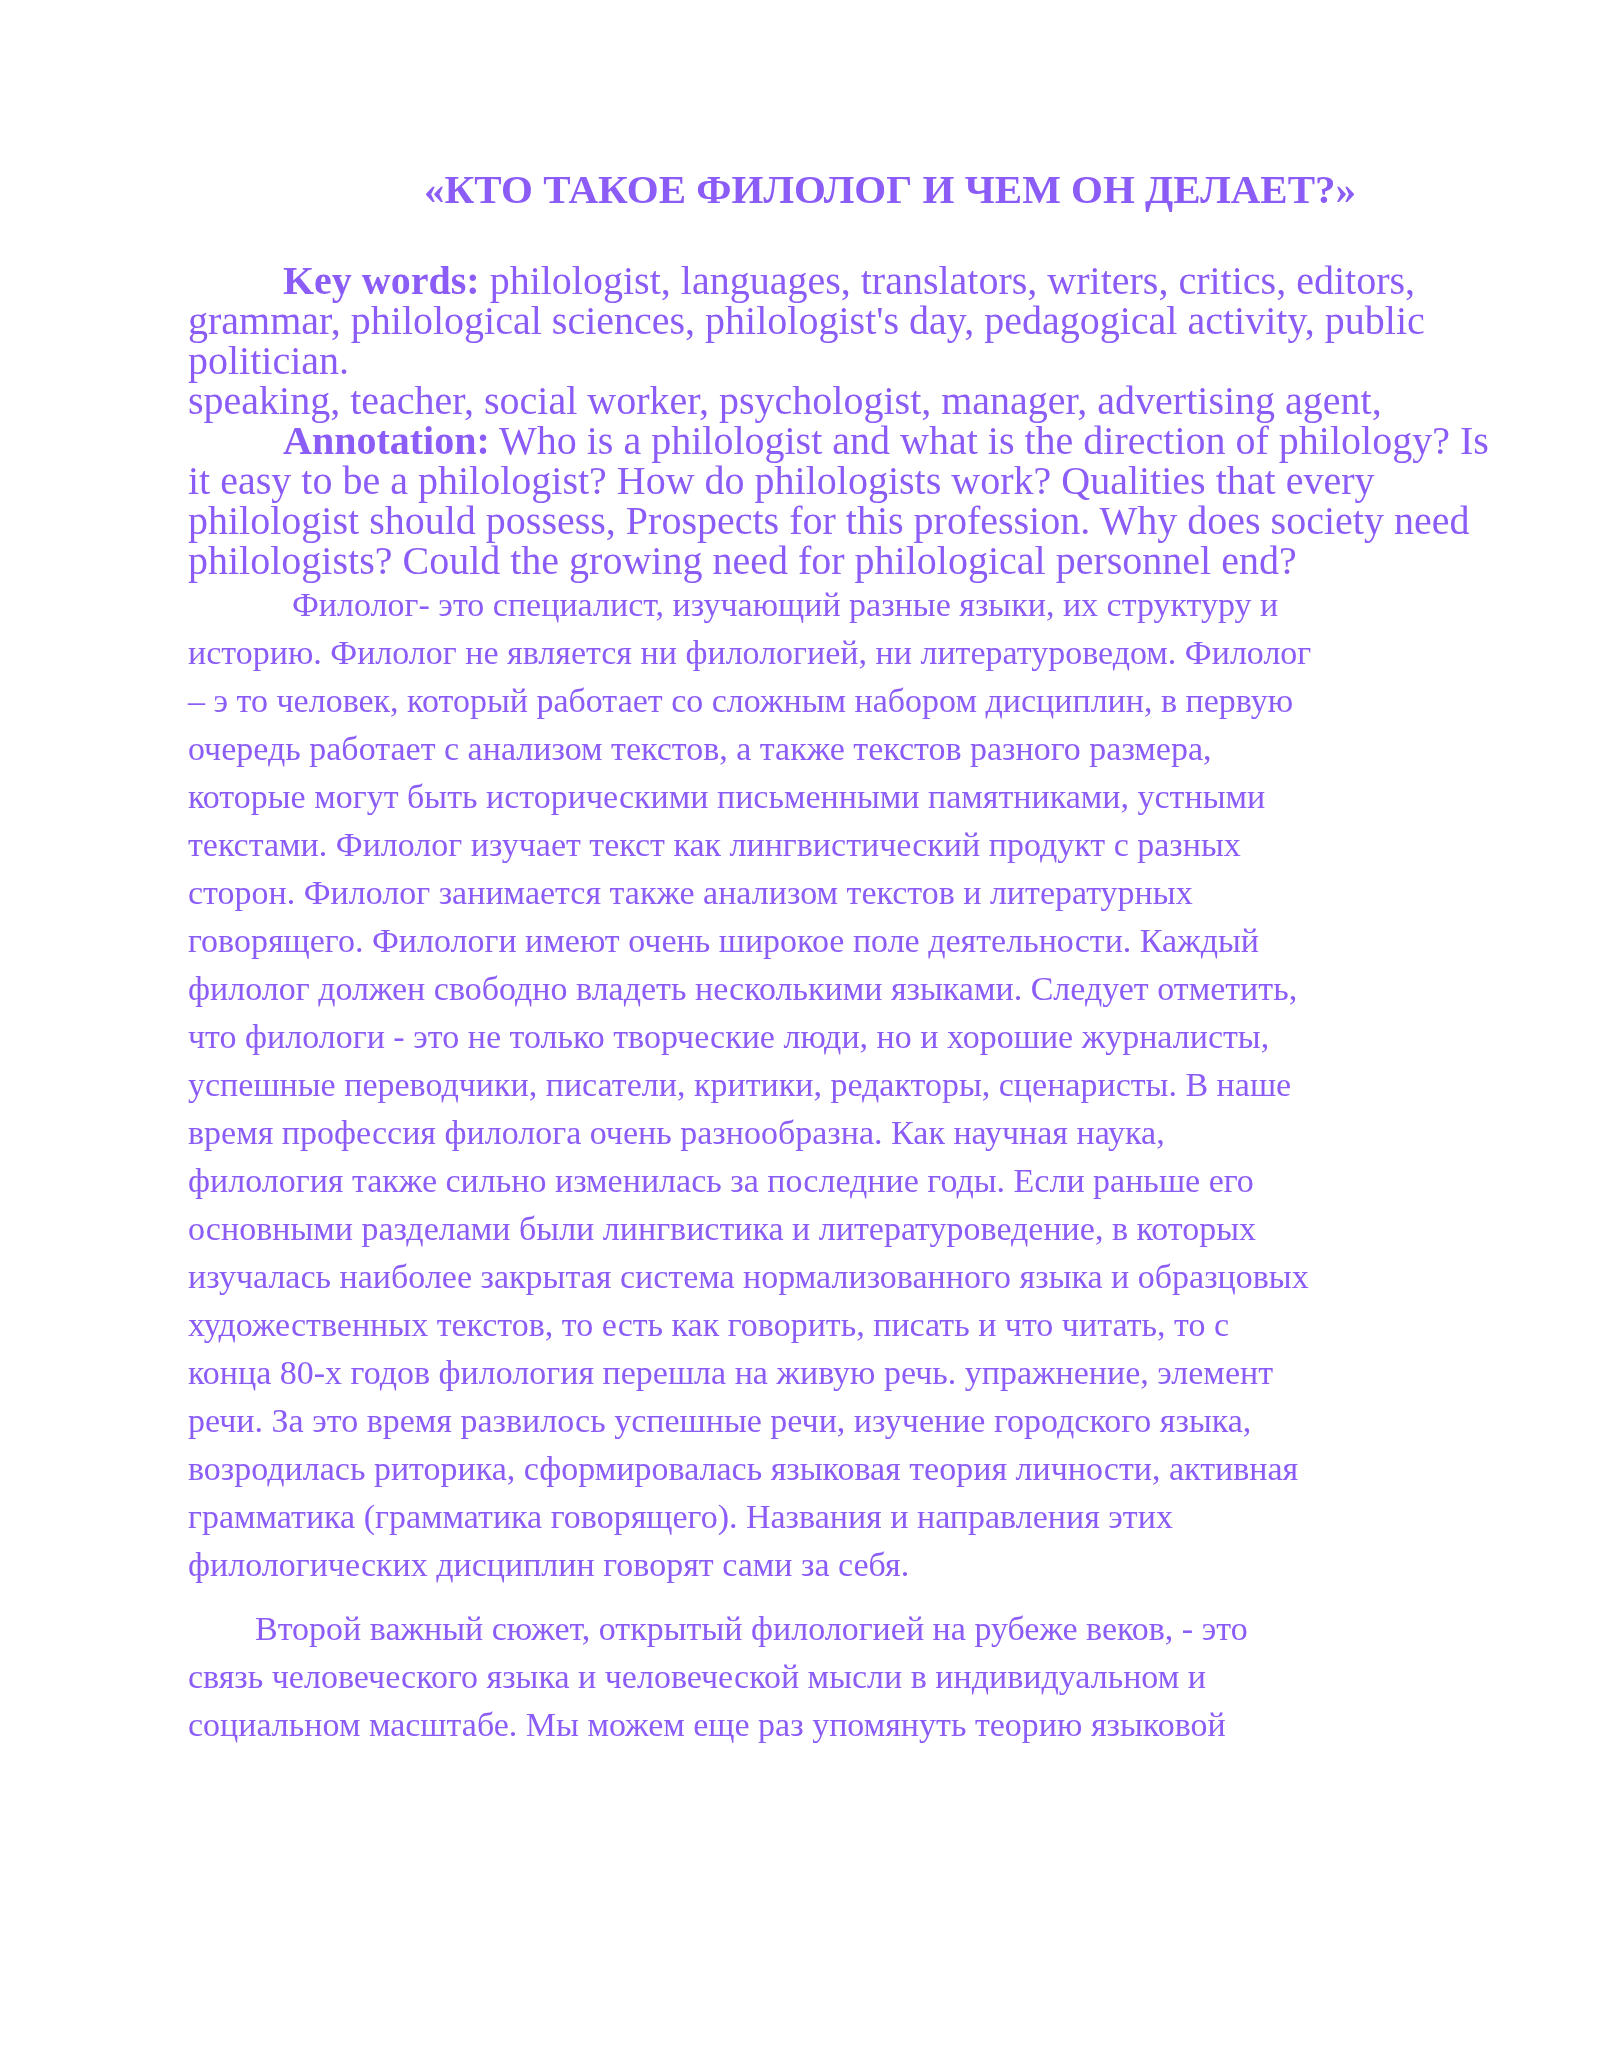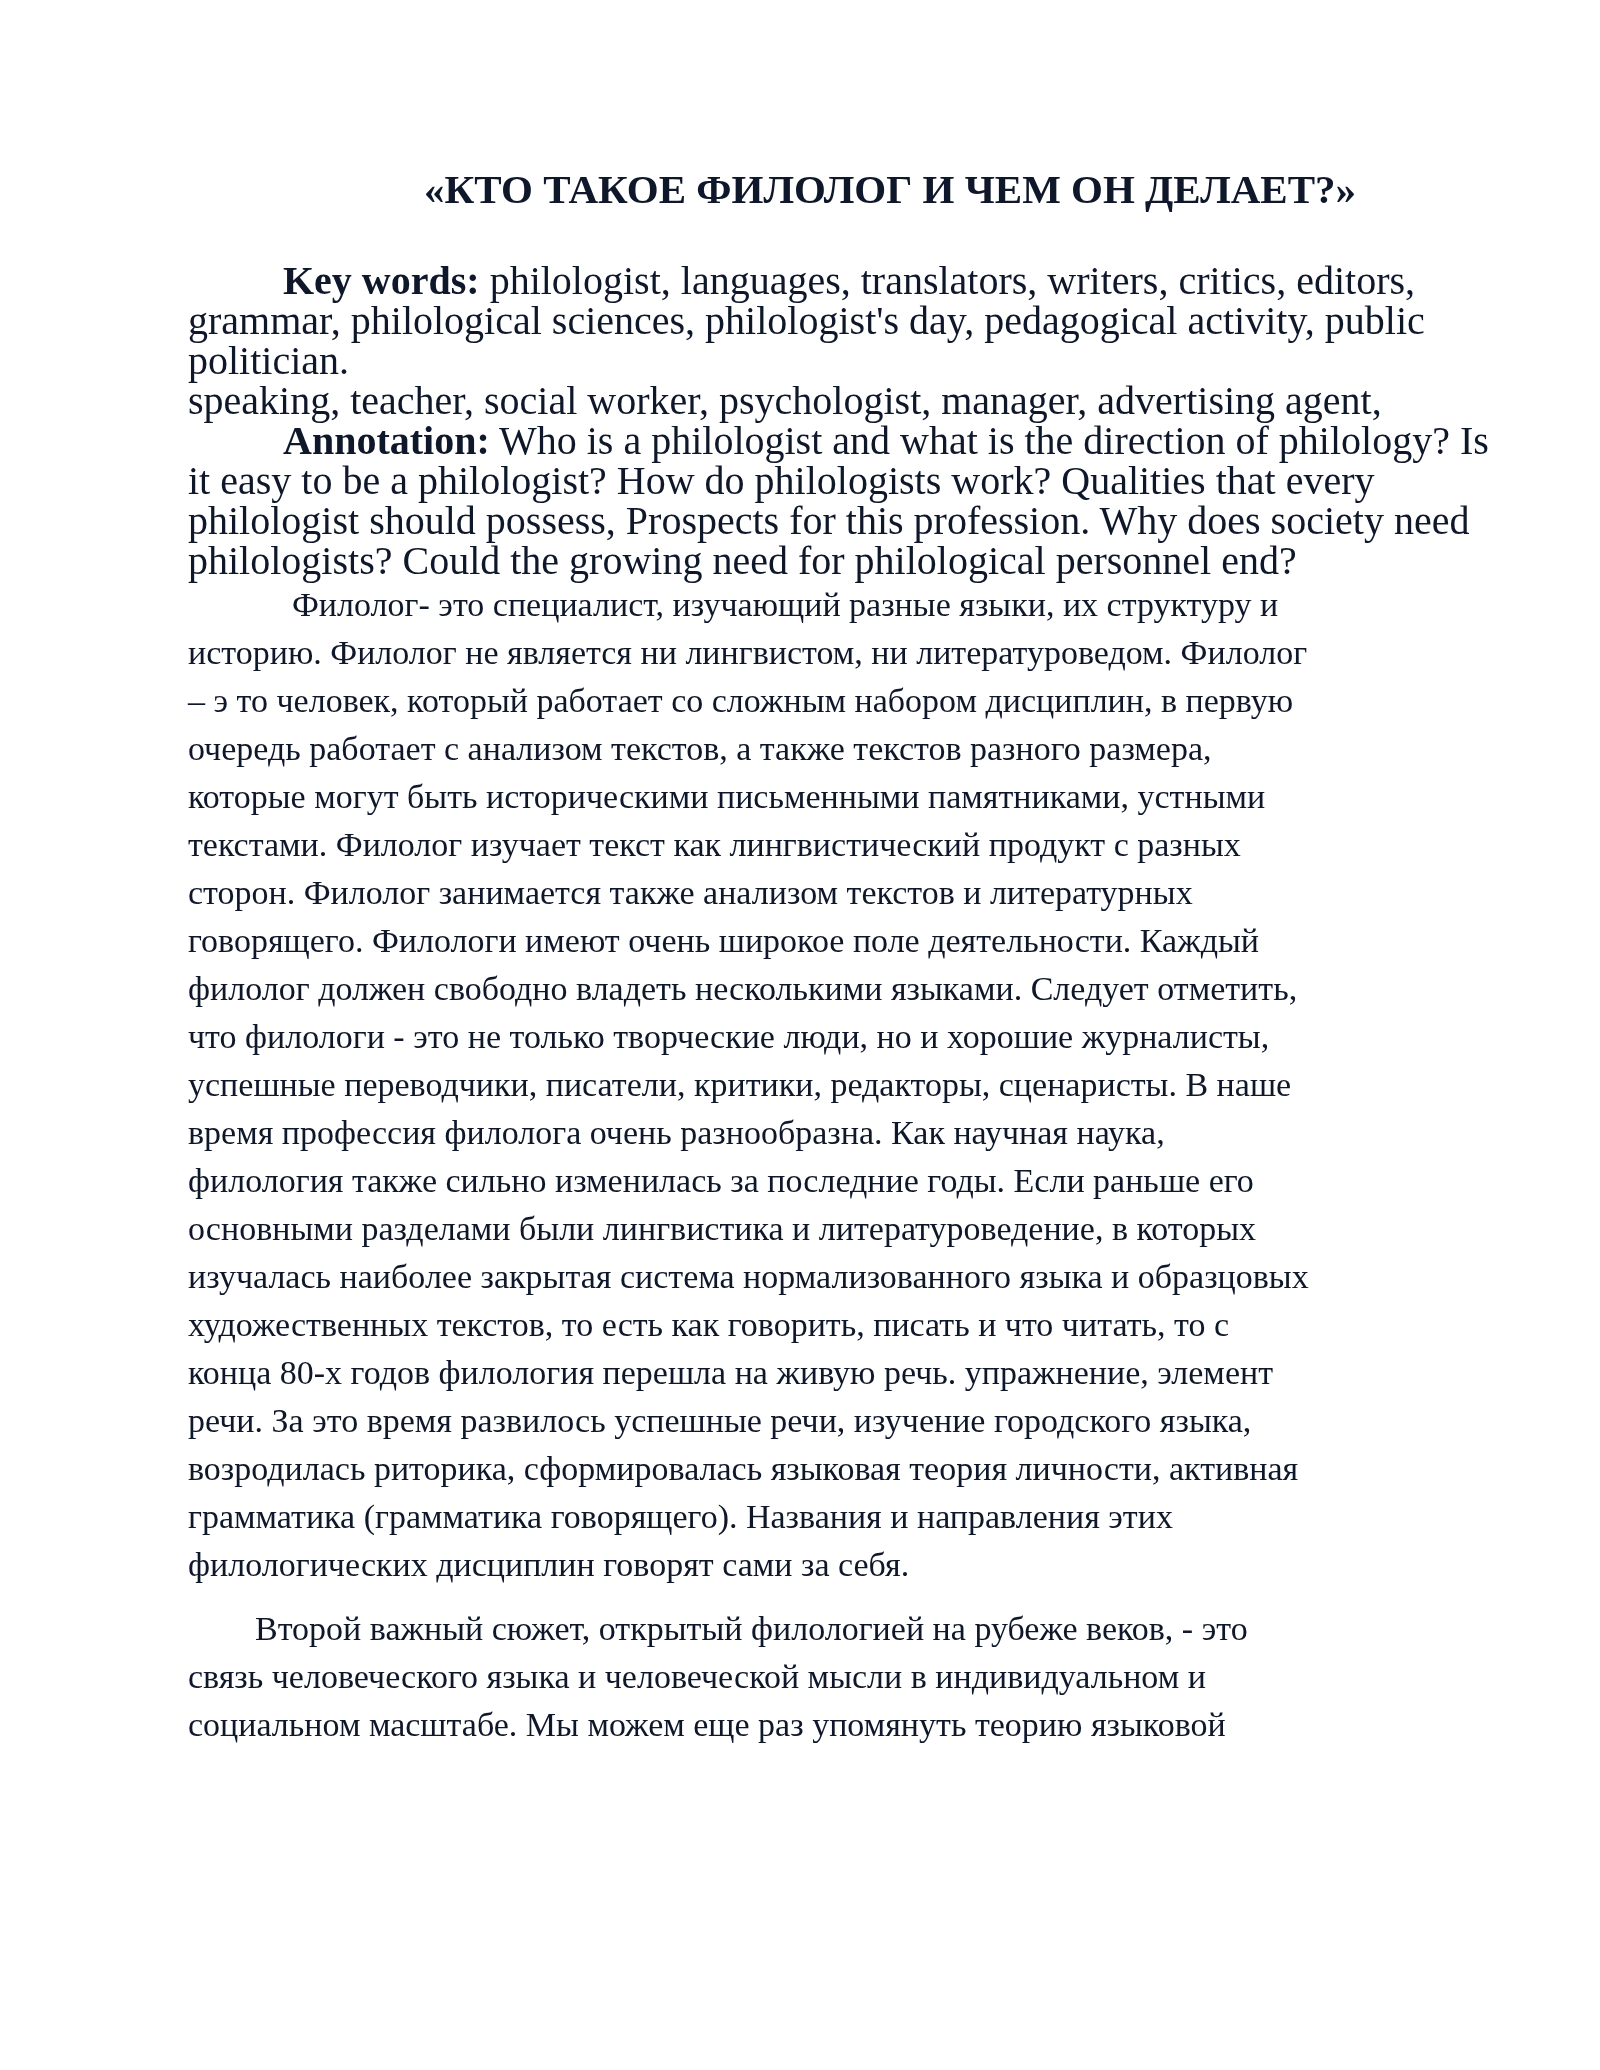--- a/index.html
+++ b/index.html
@@ -5,21 +5,21 @@
   html, body {
     margin: 0;
     padding: 0;
     background: #ffffff;
   }
   .page {
     position: relative;
     width: 1600px;
     height: 1856px;
     background: #ffffff;
-    color: #0f172a;
+    color: #8b5cf6;
     font-family: "Liberation Serif", "DejaVu Serif", serif;
     box-sizing: border-box;
     padding: 165px 188px 0 188px;
     overflow: hidden;
   }
   .title {
     font-size: 41px;
     line-height: 48px;
     font-weight: 700;
     text-align: center;
@@ -59,21 +59,21 @@
         <div class="line">speaking, teacher, social worker, psychologist, manager, advertising agent,</div>
       </div>
       <div class="para para-en">
         <div class="line"><span class="lead">Annotation:</span><span> Who is a philologist and what is the direction of philology? Is</span></div>
         <div class="line">it easy to be a philologist? How do philologists work? Qualities that every</div>
         <div class="line">philologist should possess, Prospects for this profession. Why does society need</div>
         <div class="line">philologists? Could the growing need for philological personnel end?</div>
       </div>
       <div class="para para-ru para-ru-1">
         <div class="line">Филолог- это специалист, изучающий разные языки, их структуру и</div>
-        <div class="line">историю. Филолог не является ни лингвистом, ни литературоведом. Филолог</div>
+        <div class="line">историю. Филолог не является ни филологией, ни литературоведом. Филолог</div>
         <div class="line">– э то человек, который работает со сложным набором дисциплин, в первую</div>
         <div class="line">очередь работает с анализом текстов, а также текстов разного размера,</div>
         <div class="line">которые могут быть историческими письменными памятниками, устными</div>
         <div class="line">текстами. Филолог изучает текст как лингвистический продукт с разных</div>
         <div class="line">сторон. Филолог занимается также анализом текстов и литературных</div>
         <div class="line">говорящего. Филологи имеют очень широкое поле деятельности. Каждый</div>
         <div class="line">филолог должен свободно владеть несколькими языками. Следует отметить,</div>
         <div class="line">что филологи - это не только творческие люди, но и хорошие журналисты,</div>
         <div class="line">успешные переводчики, писатели, критики, редакторы, сценаристы. В наше</div>
         <div class="line">время профессия филолога очень разнообразна. Как научная наука,</div>

